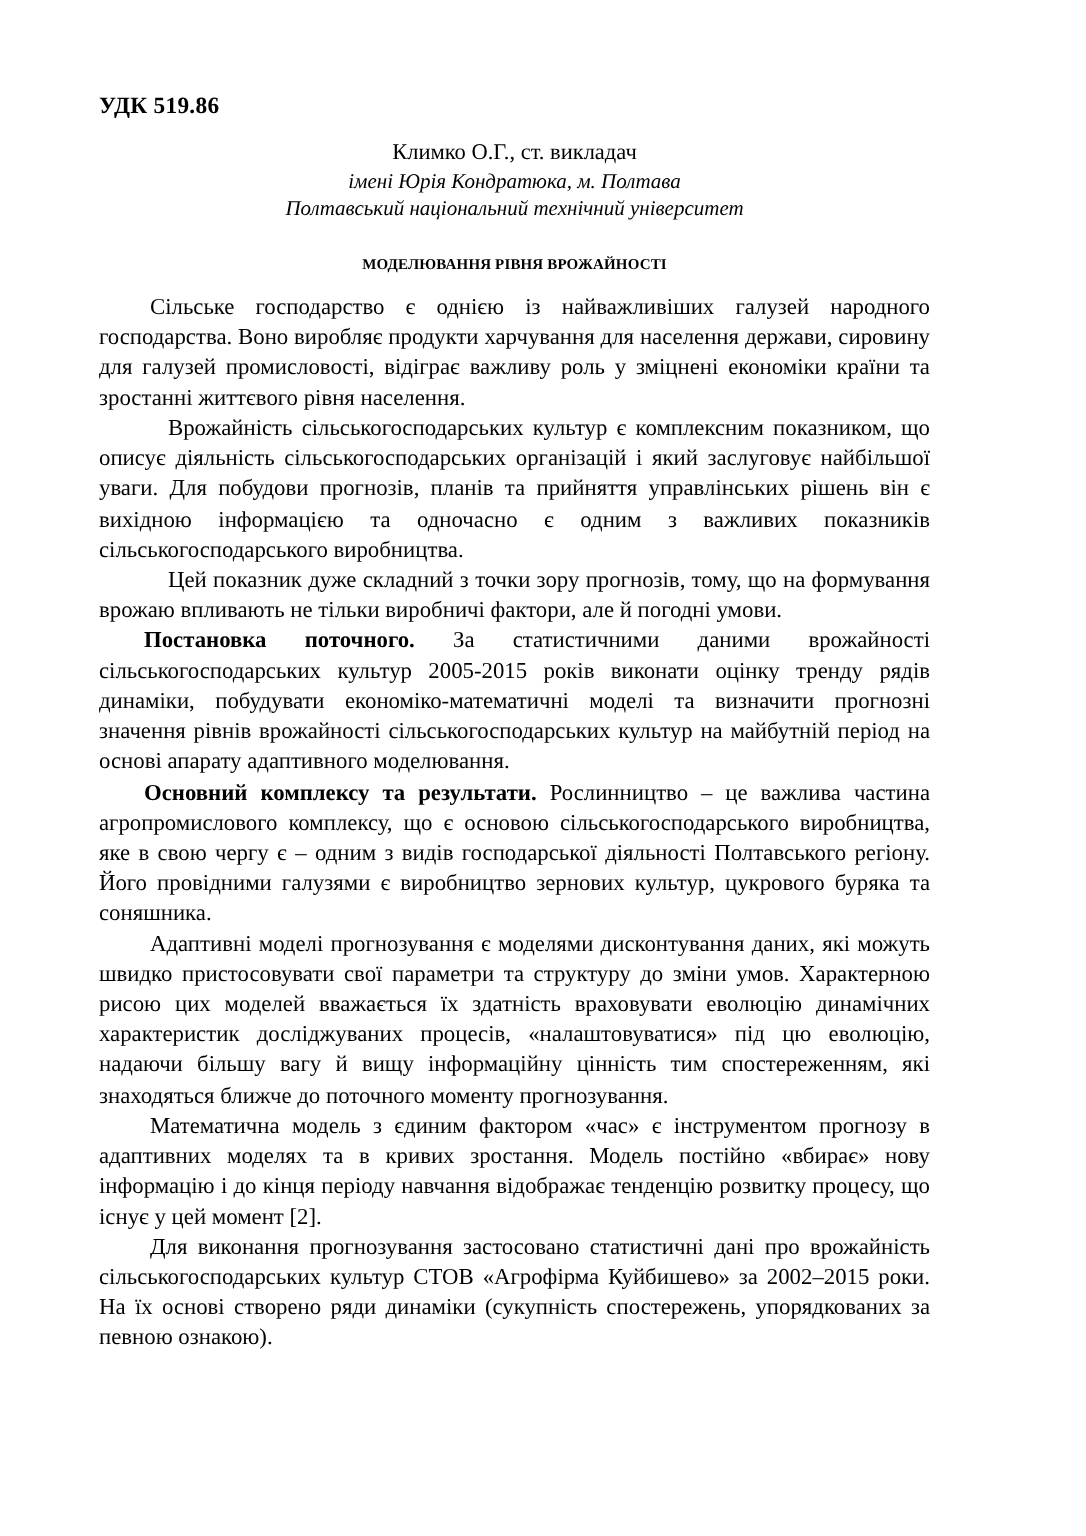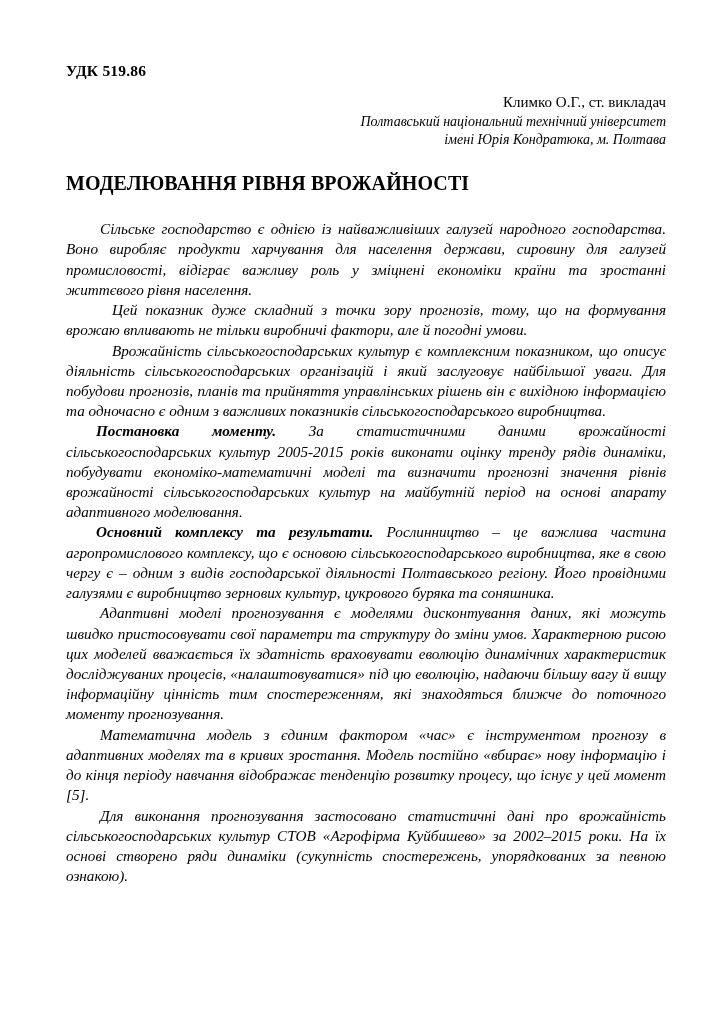--- a/index.html
+++ b/index.html
@@ -11,91 +11,90 @@
     width: 724px;
     height: 1024px;
     font-family: "Liberation Serif", "DejaVu Serif", serif;
     color: #000000;
   }
   .page {
     position: relative;
     width: 724px;
     height: 1024px;
     box-sizing: border-box;
-    padding: 62px 58px 20px 66px;
+    padding: 62px 104px 20px 66px;
   }
   .udk {
     font-size: 15.5px;
     font-weight: bold;
     letter-spacing: 0.2px;
     margin: 0 0 14px 0;
   }
   .author-block {
-    text-align: right;
+    text-align: center;
     margin: 0 0 6px 0;
   }
   .author {
     font-size: 15px;
     margin: 0 0 2px 0;
   }
   .affiliation {
     font-size: 14px;
     font-style: italic;
     line-height: 1.28;
     margin: 0;
   }
   .title {
-    text-align: left;
-    font-size: 20px;
+    text-align: center;
+    font-size: 10px;
     font-weight: bold;
     line-height: 1.22;
-    margin: 22px 0 24px 0;
+    margin: 22px 0 12px 0;
     letter-spacing: 0.1px;
   }
   .body-text p {
     font-size: 15.2px;
     line-height: 1.33;
     text-align: justify;
     text-justify: inter-word;
     margin: 0;
     text-indent: 34px;
     hyphens: none;
-    font-style: italic;
   }
   .body-text p.indent-wide {
     text-indent: 46px;
   }
   .body-text p.indent-narrow {
     text-indent: 30px;
   }
   b.run-in {
     font-weight: bold;
   }
 </style>
 </head>
 <body>
 
 <div class="page">
 
   <div class="udk">УДК 519.86</div>
 
   <div class="author-block">
     <div class="author">Климко О.Г., ст. викладач</div>
+    <div class="affiliation">імені Юрія Кондратюка, м. Полтава</div>
     <div class="affiliation">Полтавський національний технічний університет</div>
-    <div class="affiliation">імені Юрія Кондратюка, м. Полтава</div>
   </div>
 
   <div class="title">
     <div>МОДЕЛЮВАННЯ РІВНЯ ВРОЖАЙНОСТІ</div>
   </div>
 
   <div class="body-text">
     <p>Сільське господарство є однією із найважливіших галузей народного господарства. Воно виробляє продукти харчування для населення держави, сировину для галузей промисловості, відіграє важливу роль  у зміцнені економіки країни та зростанні життєвого рівня населення.</p>
+    <p class="indent-wide">Врожайність сільськогосподарських культур є комплексним показником, що описує діяльність сільськогосподарських організацій і який заслуговує найбільшої уваги. Для побудови прогнозів, планів та прийняття управлінських рішень він є вихідною інформацією та одночасно є одним з важливих показників сільськогосподарського виробництва.</p>
     <p class="indent-wide">Цей показник дуже складний з точки зору прогнозів, тому, що  на формування врожаю впливають не тільки виробничі фактори, але й погодні умови.</p>
-    <p class="indent-wide">Врожайність сільськогосподарських культур є комплексним показником, що описує діяльність сільськогосподарських організацій і який заслуговує найбільшої уваги. Для побудови прогнозів, планів та прийняття управлінських рішень він є вихідною інформацією та одночасно є одним з важливих показників сільськогосподарського виробництва.</p>
-    <p class="indent-narrow"><b class="run-in">Постановка    моменту.</b> <span>За статистичними даними врожайності сільськогосподарських культур 2005-2015 років виконати оцінку тренду рядів динаміки, побудувати економіко-математичні моделі та визначити прогнозні значення рівнів врожайності сільськогосподарських культур на майбутній період на основі апарату адаптивного моделювання.</span></p>
+    <p class="indent-narrow"><b class="run-in">Постановка    поточного.</b> <span>За статистичними даними врожайності сільськогосподарських культур 2005-2015 років виконати оцінку тренду рядів динаміки, побудувати економіко-математичні моделі та визначити прогнозні значення рівнів врожайності сільськогосподарських культур на майбутній період на основі апарату адаптивного моделювання.</span></p>
     <p class="indent-narrow"><b class="run-in">Основний комплексу та результати.</b> <span>Рослинництво – це важлива частина агропромислового комплексу, що є основою сільськогосподарського виробництва, яке в свою чергу є – одним з видів господарської діяльності Полтавського регіону. Його провідними галузями є виробництво зернових культур, цукрового буряка та соняшника.</span></p>
     <p>Адаптивні моделі прогнозування є моделями дисконтування даних, які можуть швидко пристосовувати свої параметри та структуру до зміни умов. Характерною рисою цих моделей вважається їх здатність враховувати еволюцію динамічних характеристик досліджуваних процесів, «налаштовуватися» під цю еволюцію, надаючи більшу вагу й вищу інформаційну цінність тим спостереженням, які знаходяться ближче до поточного моменту прогнозування.</p>
-    <p>Математична модель з єдиним фактором «час» є інструментом прогнозу в адаптивних моделях та в кривих зростання. Модель постійно «вбирає» нову інформацію і до кінця періоду навчання відображає тенденцію розвитку процесу, що існує у цей момент [5].</p>
+    <p>Математична модель з єдиним фактором «час» є інструментом прогнозу в адаптивних моделях та в кривих зростання. Модель постійно «вбирає» нову інформацію і до кінця періоду навчання відображає тенденцію розвитку процесу, що існує у цей момент [2].</p>
     <p>Для виконання прогнозування застосовано статистичні дані про врожайність сільськогосподарських культур СТОВ «Агрофірма Куйбишево» за 2002–2015 роки. На їх основі створено ряди динаміки (сукупність спостережень, упорядкованих за певною ознакою).</p>
   </div>
 
 </div>
 
 </body></html>

